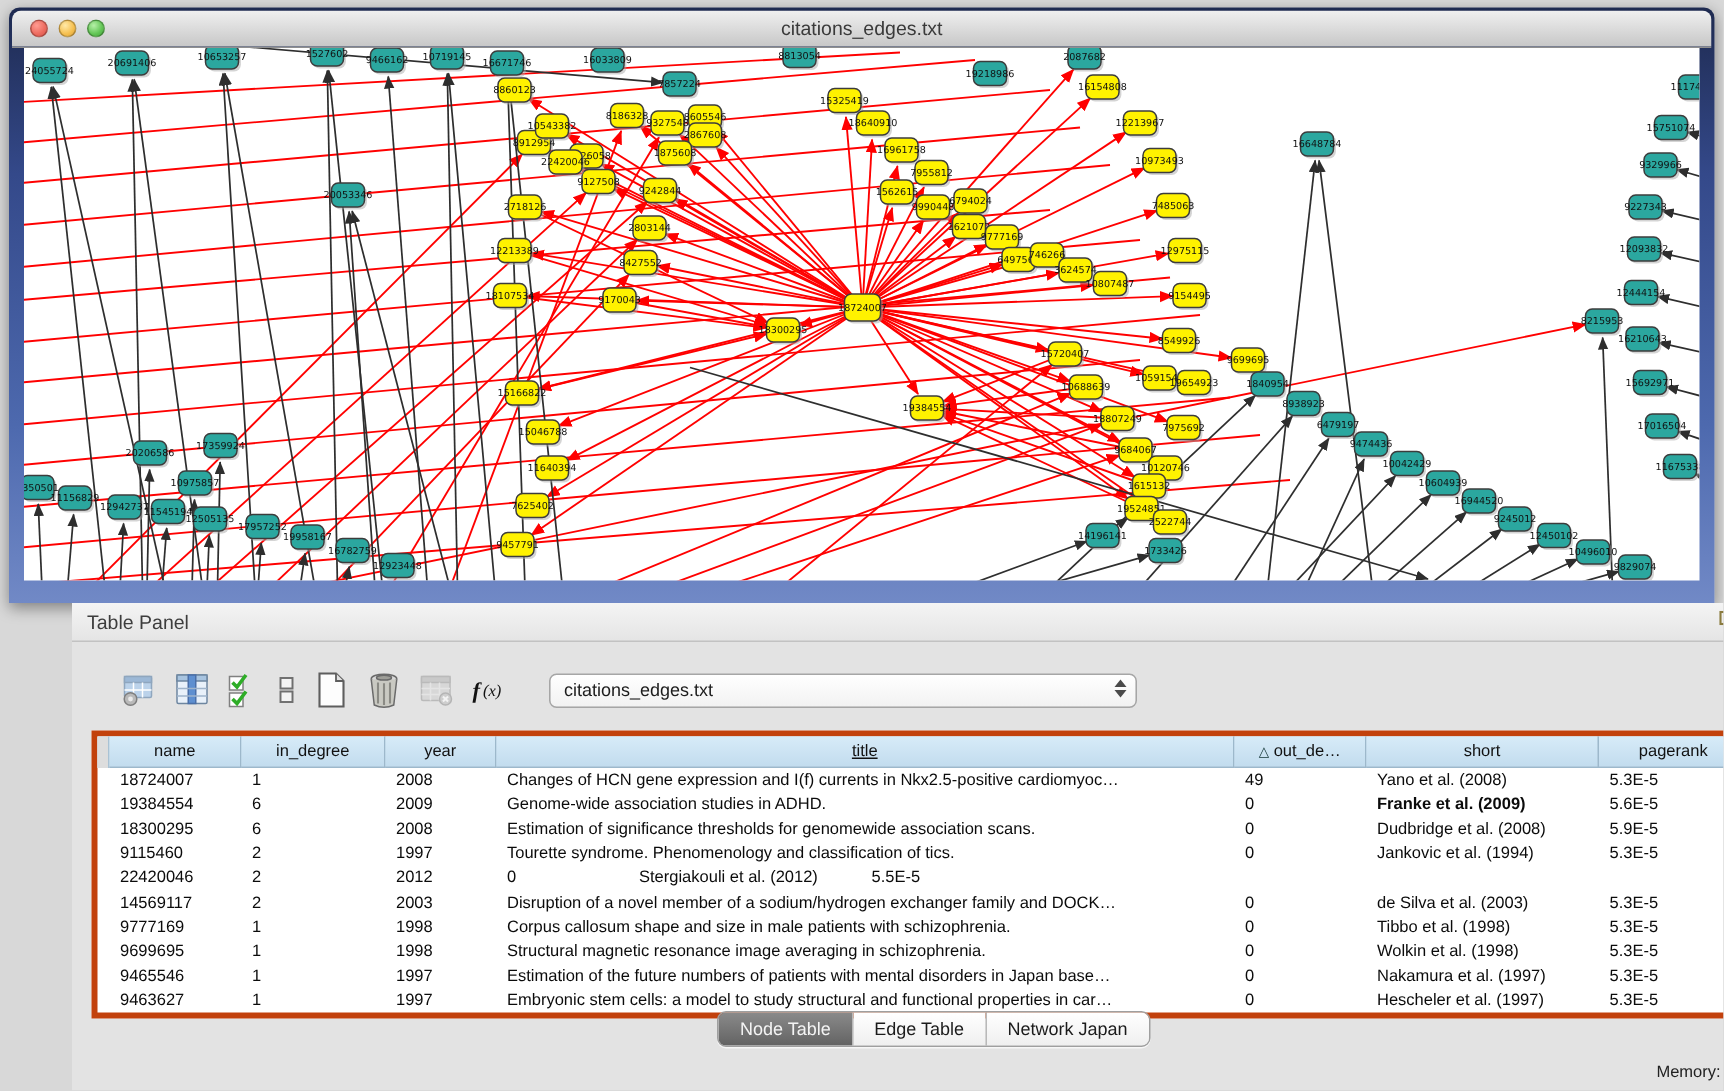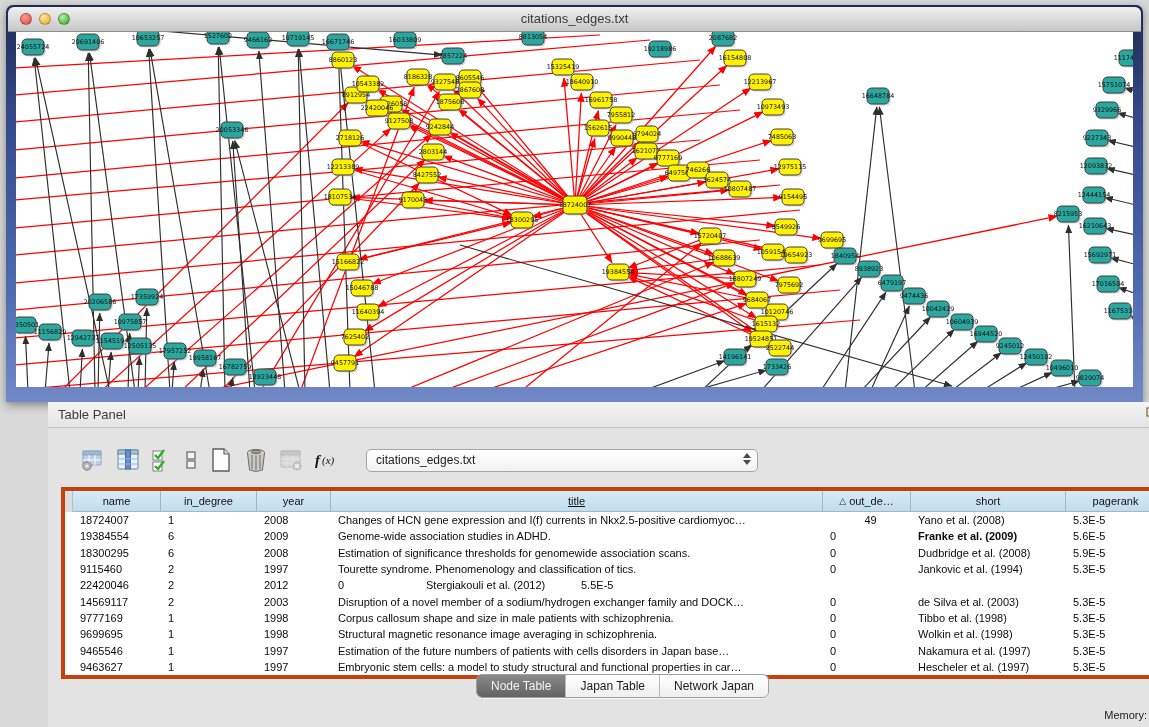--- a/index.html
+++ b/index.html
@@ -902,21 +902,21 @@
             <span>pagerank</span>
           </div>
         </div>
       <div class="tbody" id="tbody">
           <div class="tr">
             <div style="width: 8px; flex: 0 0 8px;"></div>
             <div class="td" style="width: 88px;">18724007</div>
             <div class="td" style="width: 96px;">1</div>
             <div class="td" style="width: 74px;">2008</div>
             <div class="td" style="width: 492px;">Changes of HCN gene expression and I(f) currents in Nkx2.5-positive cardiomyoc…</div>
-            <div class="td" style="width: 88px; text-align: center;">49</div>
+            <div class="td" style="width: 88px;">49</div>
             <div class="td" style="width: 155px;">Yano et al. (2008)</div>
             <div class="td" style="width: 100px;">5.3E-5</div>
           </div>
           <div class="tr">
             <div style="width: 8px; flex: 0 0 8px;"></div>
             <div class="td" style="width: 88px;">19384554</div>
             <div class="td" style="width: 96px;">6</div>
             <div class="td" style="width: 74px;">2009</div>
             <div class="td" style="width: 492px;">Genome-wide association studies in ADHD.</div>
             <div class="td" style="width: 88px;">0</div>
@@ -980,21 +980,21 @@
             <div class="td" style="width: 492px;">Structural magnetic resonance image averaging in schizophrenia.</div>
             <div class="td" style="width: 88px;">0</div>
             <div class="td" style="width: 155px;">Wolkin et al. (1998)</div>
             <div class="td" style="width: 100px;">5.3E-5</div>
           </div>
           <div class="tr">
             <div style="width: 8px; flex: 0 0 8px;"></div>
             <div class="td" style="width: 88px;">9465546</div>
             <div class="td" style="width: 96px;">1</div>
             <div class="td" style="width: 74px;">1997</div>
-            <div class="td" style="width: 492px;">Estimation of the future numbers of patients with cells disorders in Japan base…</div>
+            <div class="td" style="width: 492px;">Estimation of the future numbers of patients with mental disorders in Japan base…</div>
             <div class="td" style="width: 88px;">0</div>
             <div class="td" style="width: 155px;">Nakamura et al. (1997)</div>
             <div class="td" style="width: 100px;">5.3E-5</div>
           </div>
           <div class="tr">
             <div style="width: 8px; flex: 0 0 8px;"></div>
             <div class="td" style="width: 88px;">9463627</div>
             <div class="td" style="width: 96px;">1</div>
             <div class="td" style="width: 74px;">1997</div>
             <div class="td" style="width: 492px;">Embryonic stem cells: a model to study structural and functional properties in car…</div>
@@ -1004,21 +1004,21 @@
           </div>
         </div>
       <div class="vscroll">
         <div class="vthumb"></div>
       </div>
     </div>
 
     <div class="tabbar">
       <div class="segs" id="segs">
           <div class="seg active">Node Table</div>
-          <div class="seg">Japan Table</div>
+          <div class="seg">Edge Table</div>
           <div class="seg">Network Japan</div>
         </div>
     </div>
 
     <div class="statusbar">
       <span class="mem-label">Memory: OK</span>
       <span class="mem-dot"></span>
     </div>
   </div>
 </div>

